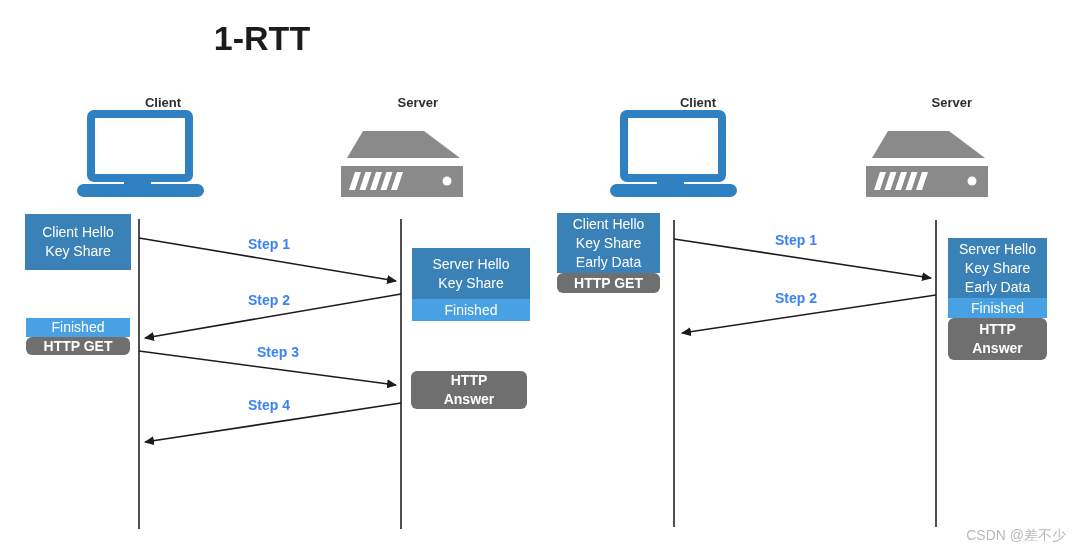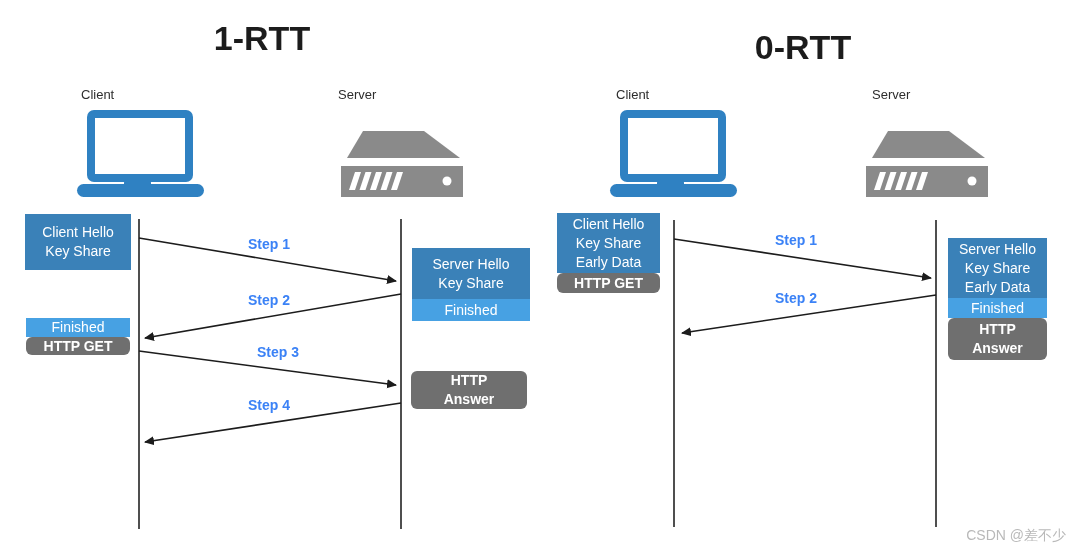--- a/index.html
+++ b/index.html
@@ -6,21 +6,21 @@
   #canvas{
     position:relative;width:1080px;height:557px;background:#ffffff;
     font-family:"Liberation Sans",sans-serif;overflow:hidden;
   }
   .abs{position:absolute;}
   .title{
     font-size:34px;font-weight:700;color:#1c1c1c;text-align:center;
     letter-spacing:0px;
   }
   .actor-label{
-    font-size:13px;font-weight:400;color:#2d2d2d;text-align:left;
+    font-size:13px;font-weight:700;color:#2d2d2d;text-align:right;margin-top:8px;
   }
   .msgbox{
     display:flex;flex-direction:column;align-items:center;justify-content:center;
     color:#ffffff;font-size:14px;line-height:19px;text-align:center;
     box-sizing:border-box;
   }
   .msgbox .ln{white-space:nowrap;}
   .blue{background:#3a81b8;}
   .lightblue{background:#47a1e3;}
   .graybox{background:#6f6f6f;}
@@ -143,21 +143,20 @@
   <div class="abs msgbox graybox boldtxt" style="left:411px;top:371px;width:116px;height:38px;">
     <span class="ln">HTTP</span>
     <span class="ln">Answer</span>
   </div>
 
   <div class="abs step-label" style="left:209px;top:236px;">Step 1</div>
   <div class="abs step-label" style="left:209px;top:292px;">Step 2</div>
   <div class="abs step-label" style="left:218px;top:344px;">Step 3</div>
   <div class="abs step-label" style="left:209px;top:397px;">Step 4</div>
 
-  <div class="abs title" style="left:693px;top:28px;width:220px;">0-RTT</div>
 
   <div class="abs actor-label" style="left:616px;top:87px;width:100px;">Client</div>
   <div class="abs actor-label" style="left:872px;top:87px;width:100px;">Server</div>
 
   <div class="abs msgbox blue" style="left:557px;top:213px;width:103px;height:60px;">
     <span class="ln">Client Hello</span>
     <span class="ln">Key Share</span>
     <span class="ln">Early Data</span>
   </div>
   <div class="abs msgbox graybox boldtxt" style="left:557px;top:273px;width:103px;height:20px;">

